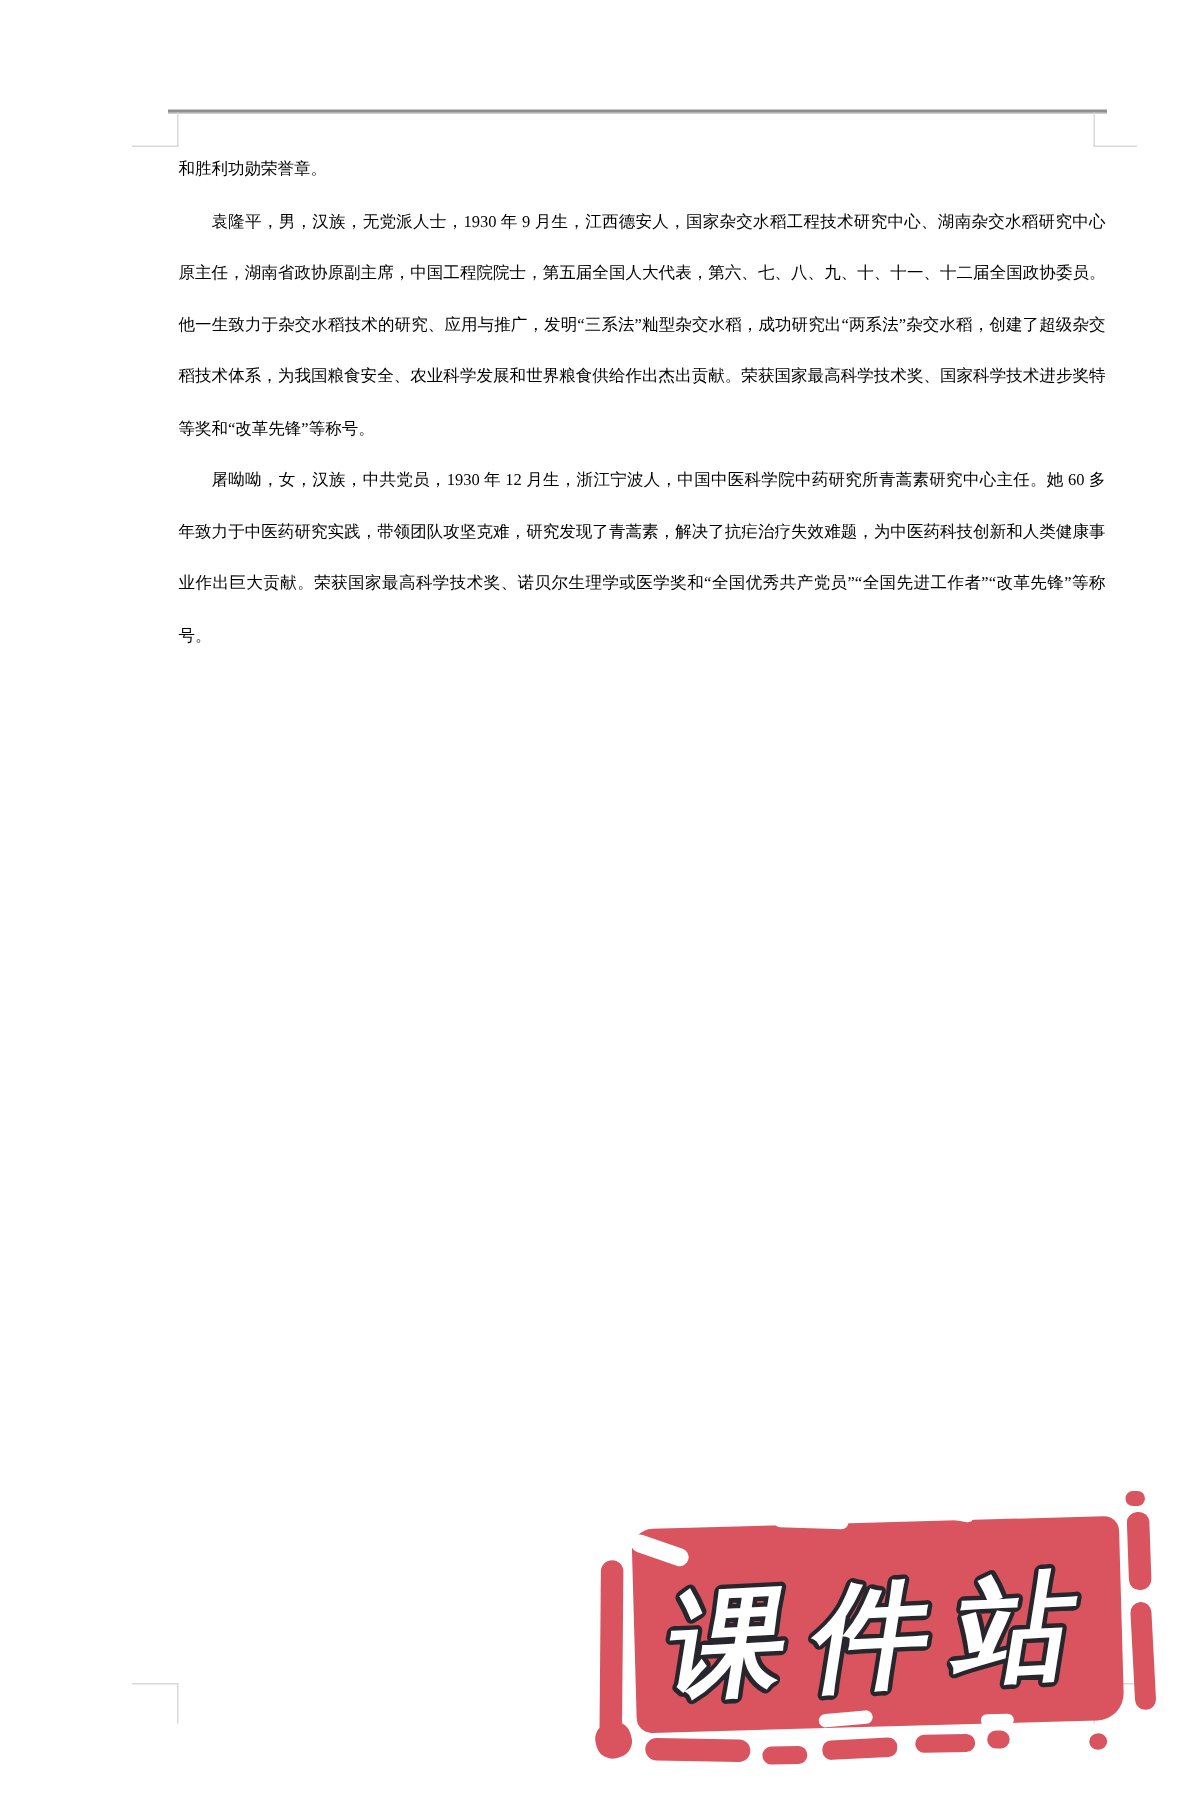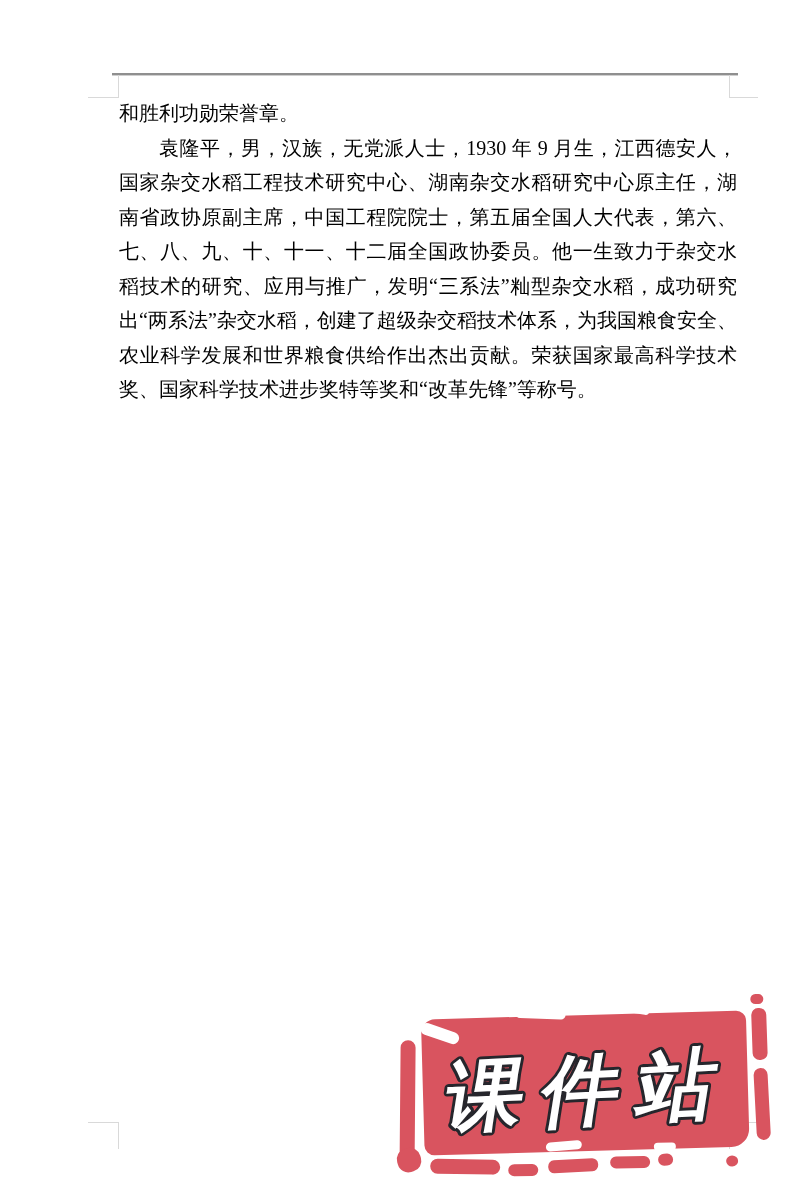--- a/index.html
+++ b/index.html
@@ -41,21 +41,21 @@
   .m-br-h { left: 729px; top: 1122px; width: 29px; height: 1px; }
   .m-br-v { left: 729px; top: 1122px; width: 1px;  height: 27px; }
 
   
   .text-area {
     position: absolute;
     left: 119px;
     top: 96px;
     width: 618px;
     color: #000000;
-    font-size: 20px;
+    font-size: 11px;
     line-height: 34.5px;
     text-align: justify;
   }
   .text-area p {
     margin: 0;
     padding: 0;
   }
   .text-area p.indent { text-indent: 2em; }
 
   
@@ -116,20 +116,21 @@
     <div class="m-bl-v"></div>
   </div>
   <div class="mark">
     <div class="m-br-h"></div>
     <div class="m-br-v"></div>
   </div>
 
   <div class="text-area">
     <p>和胜利功勋荣誉章。</p>
     <p class="indent">袁隆平，男，汉族，无党派人士，1930 年 9 月生，江西德安人，国家杂交水稻工程技术研究中心、湖南杂交水稻研究中心原主任，湖南省政协原副主席，中国工程院院士，第五届全国人大代表，第六、七、八、九、十、十一、十二届全国政协委员。他一生致力于杂交水稻技术的研究、应用与推广，发明“三系法”籼型杂交水稻，成功研究出“两系法”杂交水稻，创建了超级杂交稻技术体系，为我国粮食安全、农业科学发展和世界粮食供给作出杰出贡献。荣获国家最高科学技术奖、国家科学技术进步奖特等奖和“改革先锋”等称号。</p>
+    <p class="indent">屠呦呦，女，汉族，中共党员，1930 年 12 月生，浙江宁波人，中国中医科学院中药研究所青蒿素研究中心主任。她 60 多年致力于中医药研究实践，带领团队攻坚克难，研究发现了青蒿素，解决了抗疟治疗失效难题，为中医药科技创新和人类健康事业作出巨大贡献。荣获国家最高科学技术奖、诺贝尔生理学或医学奖和“全国优秀共产党员”“全国先进工作者”“改革先锋”等称号。</p>
   </div>
 
   <div class="stamp">
     <div class="red st-main"></div>
     <div class="red st-left"></div>
     <div class="red st-lblob"></div>
     <div class="red st-r1"></div>
     <div class="red st-r2"></div>
     <div class="red st-r3"></div>
     <div class="red st-d1"></div>

